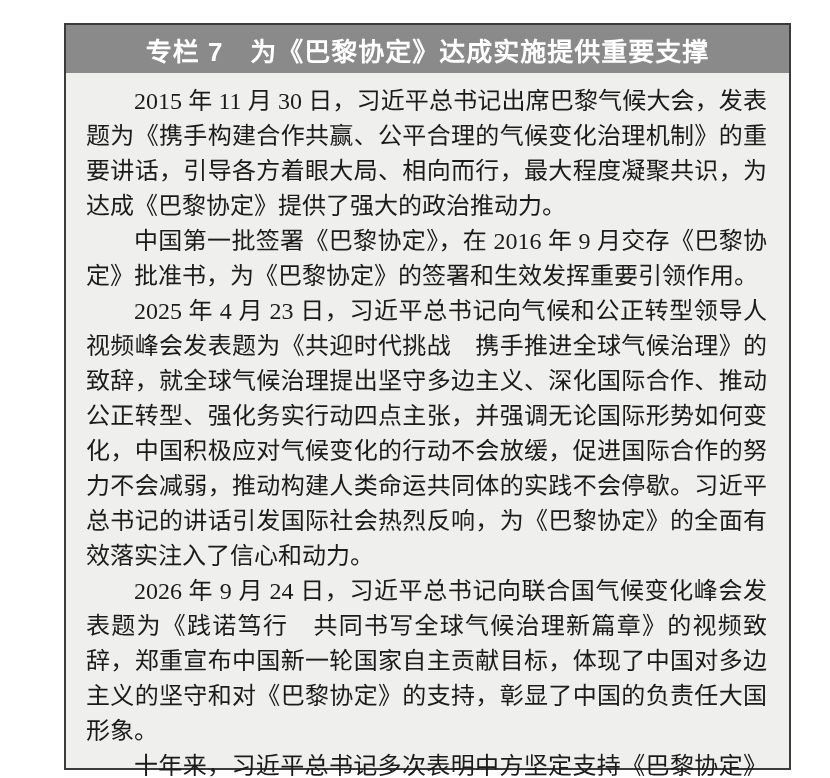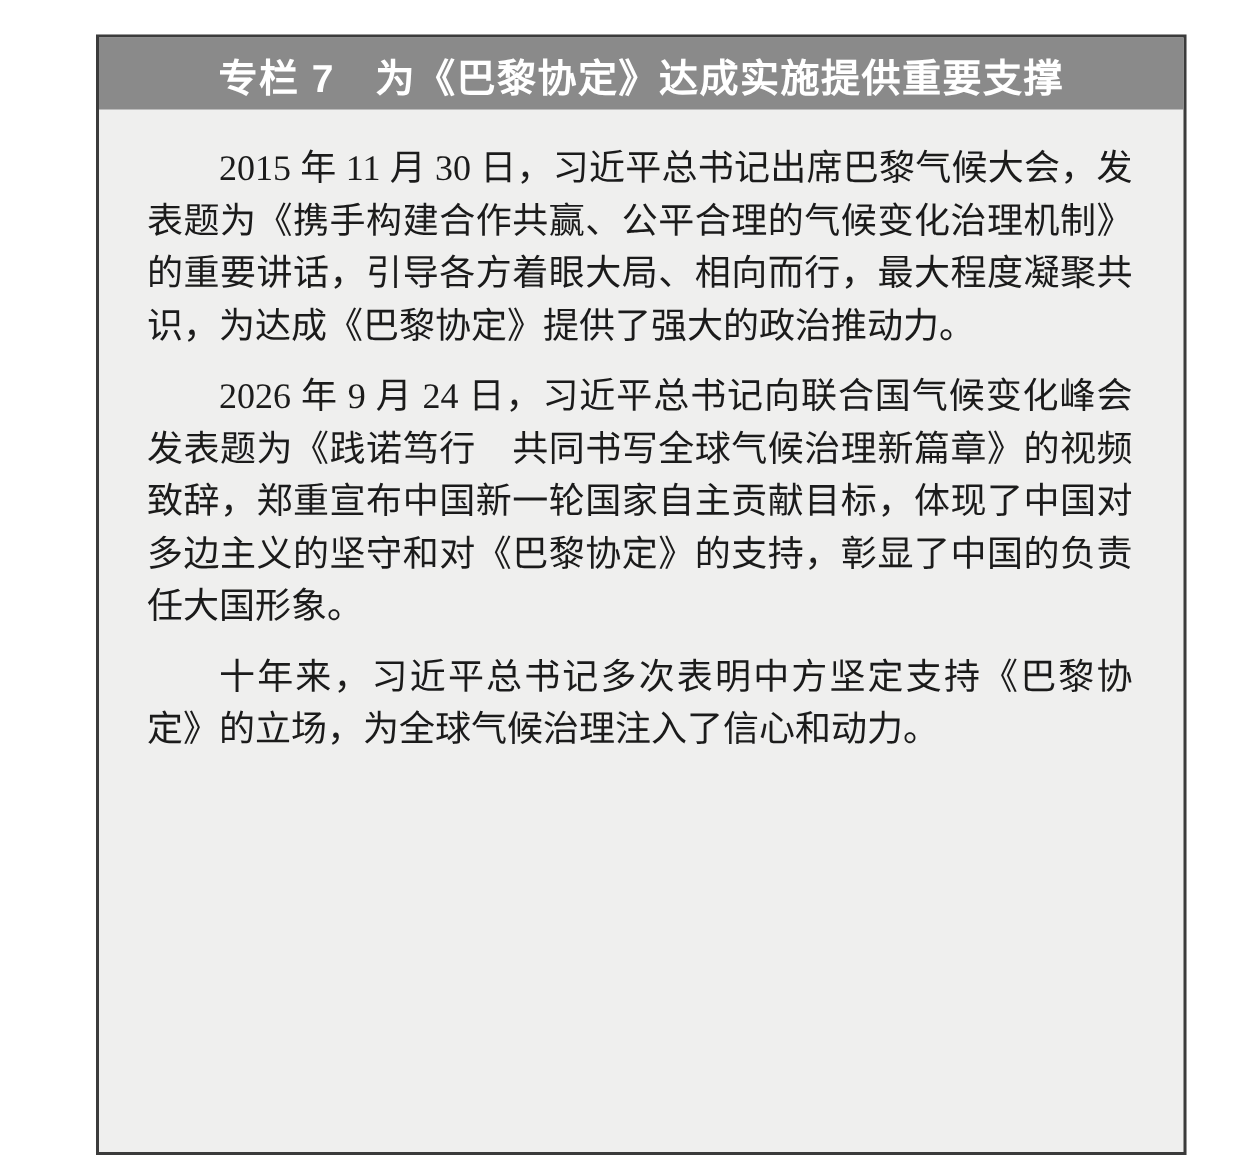--- a/index.html
+++ b/index.html
@@ -43,31 +43,33 @@
     white-space: nowrap;
   }
   .panel-body {
     padding: 11px 22px 0 20px;
     color: #1b1b1b;
     font-size: 24px;
     line-height: 35px;
     text-align: justify;
   }
   .para {
-    margin: 12px;
+    margin: 0;
     text-indent: 2em;
   }
 </style>
 </head>
 <body>
 
 <div class="page">
   <div class="panel">
     <div class="panel-header">
       <span class="panel-title">专栏 7　为《巴黎协定》达成实施提供重要支撑</span>
     </div>
     <div class="panel-body">
       <p class="para">2015 年 11 月 30 日，习近平总书记出席巴黎气候大会，发表题为《携手构建合作共赢、公平合理的气候变化治理机制》的重要讲话，引导各方着眼大局、相向而行，最大程度凝聚共识，为达成《巴黎协定》提供了强大的政治推动力。</p>
+      <p class="para">中国第一批签署《巴黎协定》，在 2016 年 9 月交存《巴黎协定》批准书，为《巴黎协定》的签署和生效发挥重要引领作用。</p>
+      <p class="para">2025 年 4 月 23 日，习近平总书记向气候和公正转型领导人视频峰会发表题为《共迎时代挑战　携手推进全球气候治理》的致辞，就全球气候治理提出坚守多边主义、深化国际合作、推动公正转型、强化务实行动四点主张，并强调无论国际形势如何变化，中国积极应对气候变化的行动不会放缓，促进国际合作的努力不会减弱，推动构建人类命运共同体的实践不会停歇。习近平总书记的讲话引发国际社会热烈反响，为《巴黎协定》的全面有效落实注入了信心和动力。</p>
       <p class="para">2026 年 9 月 24 日，习近平总书记向联合国气候变化峰会发表题为《践诺笃行　共同书写全球气候治理新篇章》的视频致辞，郑重宣布中国新一轮国家自主贡献目标，体现了中国对多边主义的坚守和对《巴黎协定》的支持，彰显了中国的负责任大国形象。</p>
       <p class="para">十年来，习近平总书记多次表明中方坚定支持《巴黎协定》的立场，为全球气候治理注入了信心和动力。</p>
     </div>
   </div>
 </div>
 
 </body></html>

